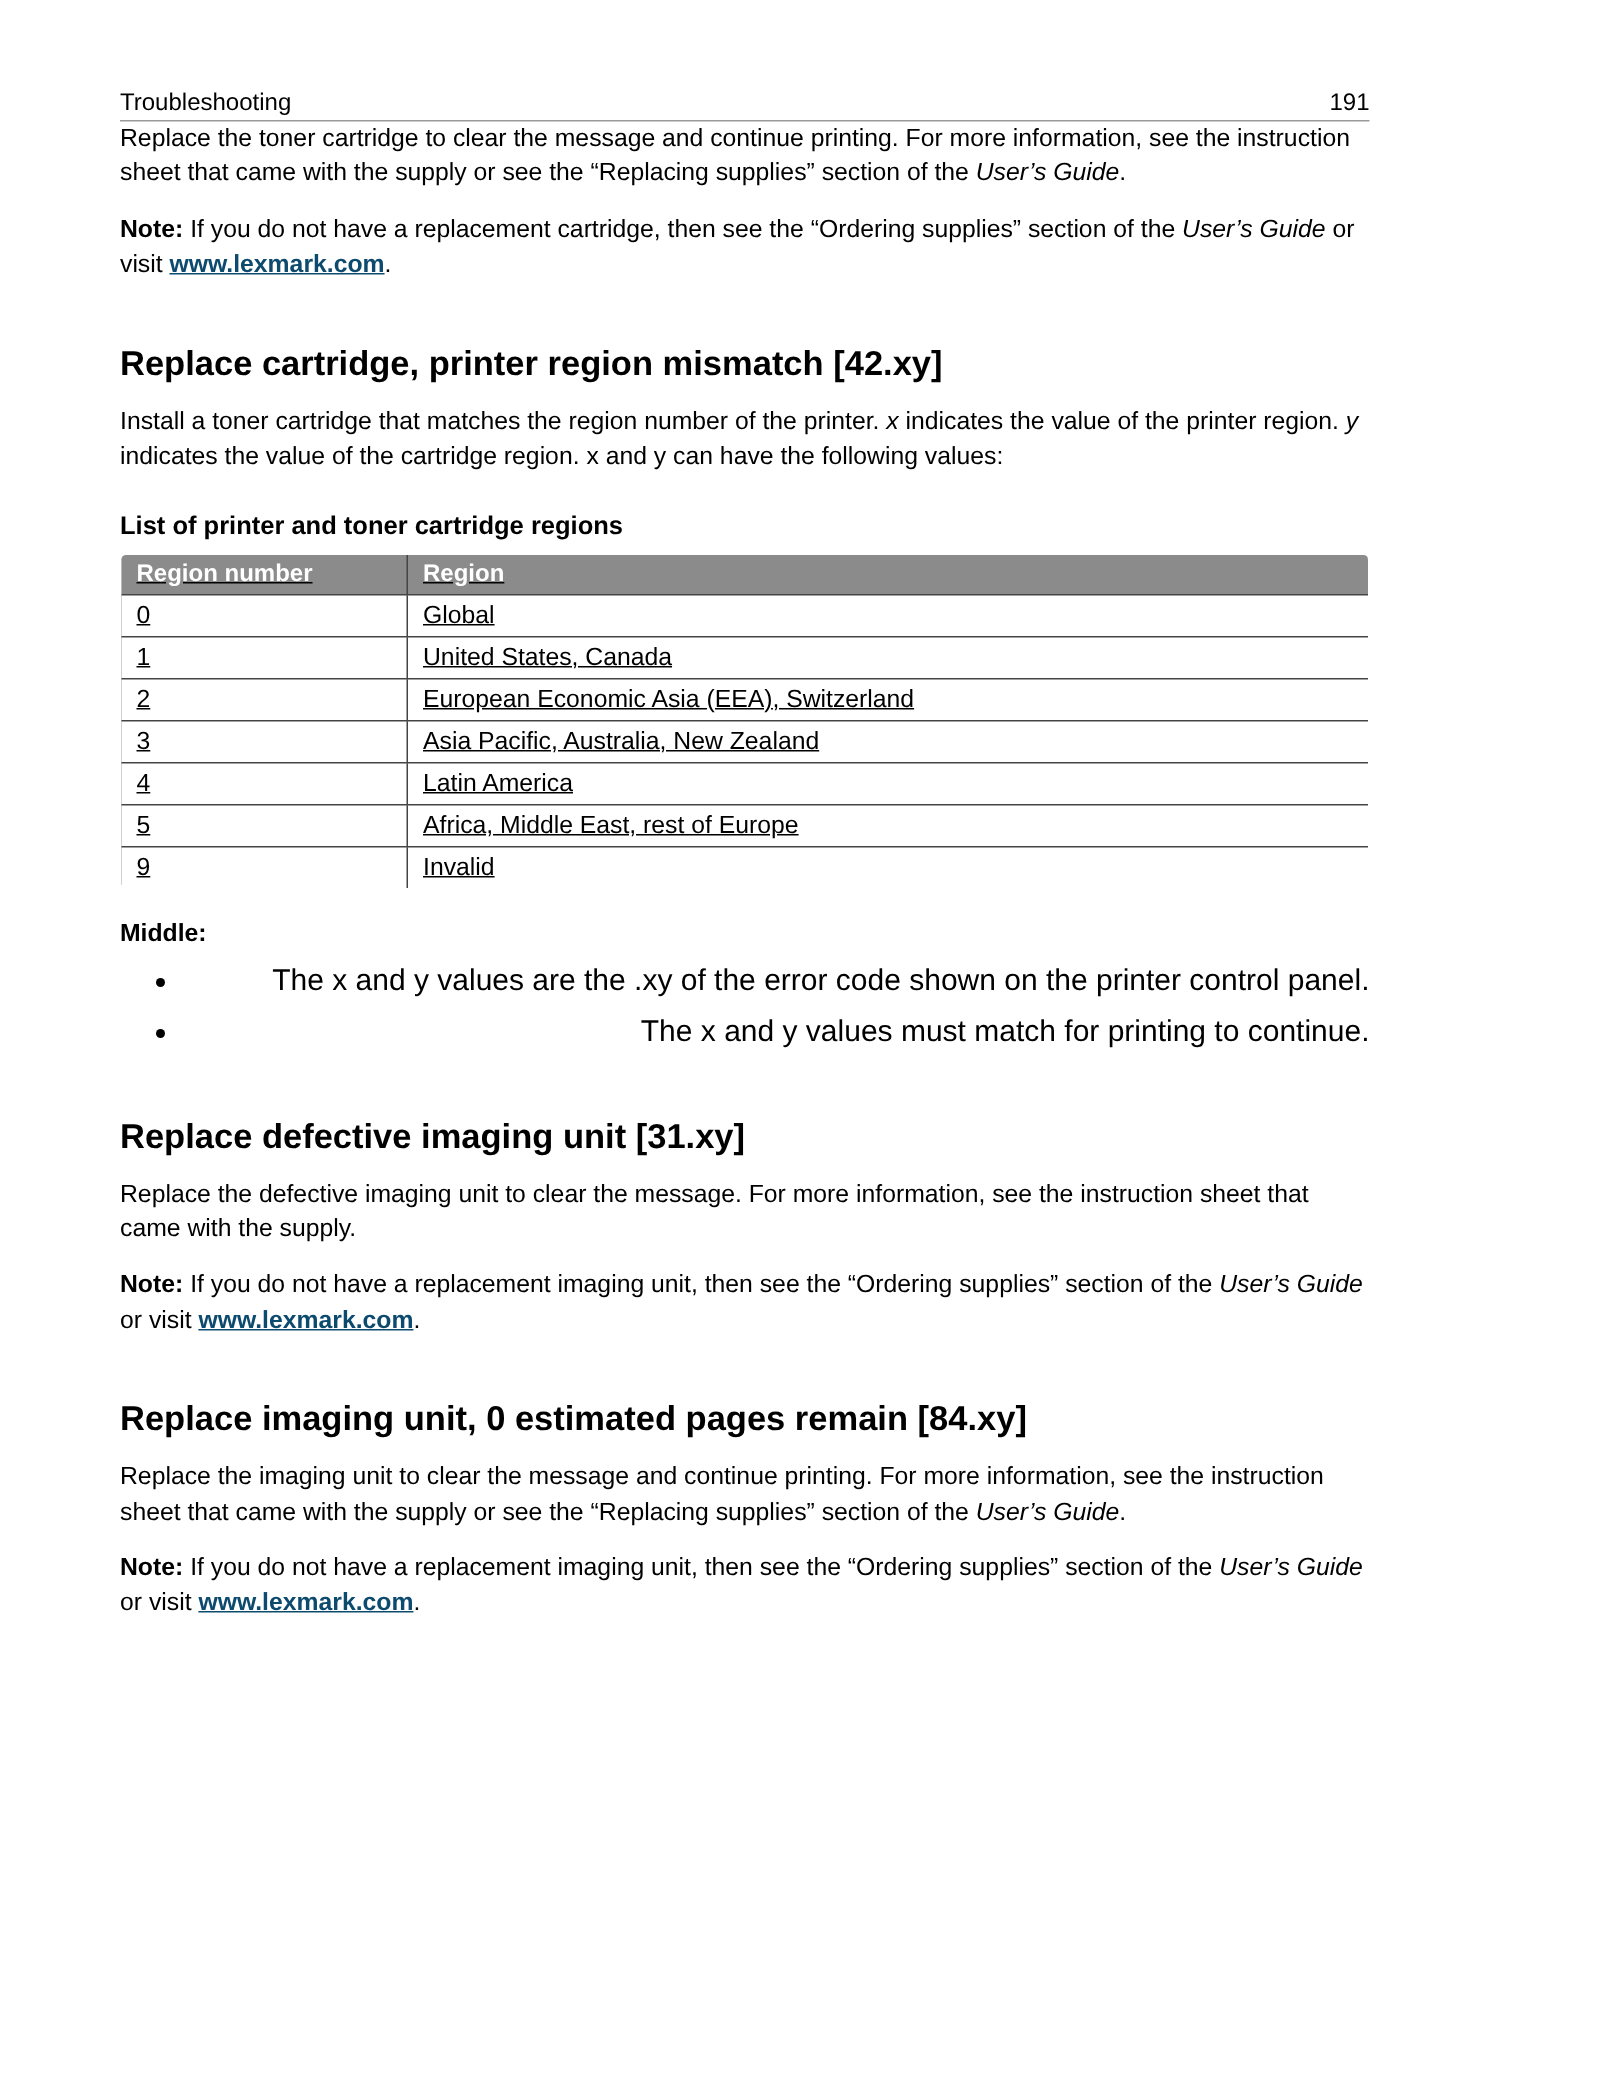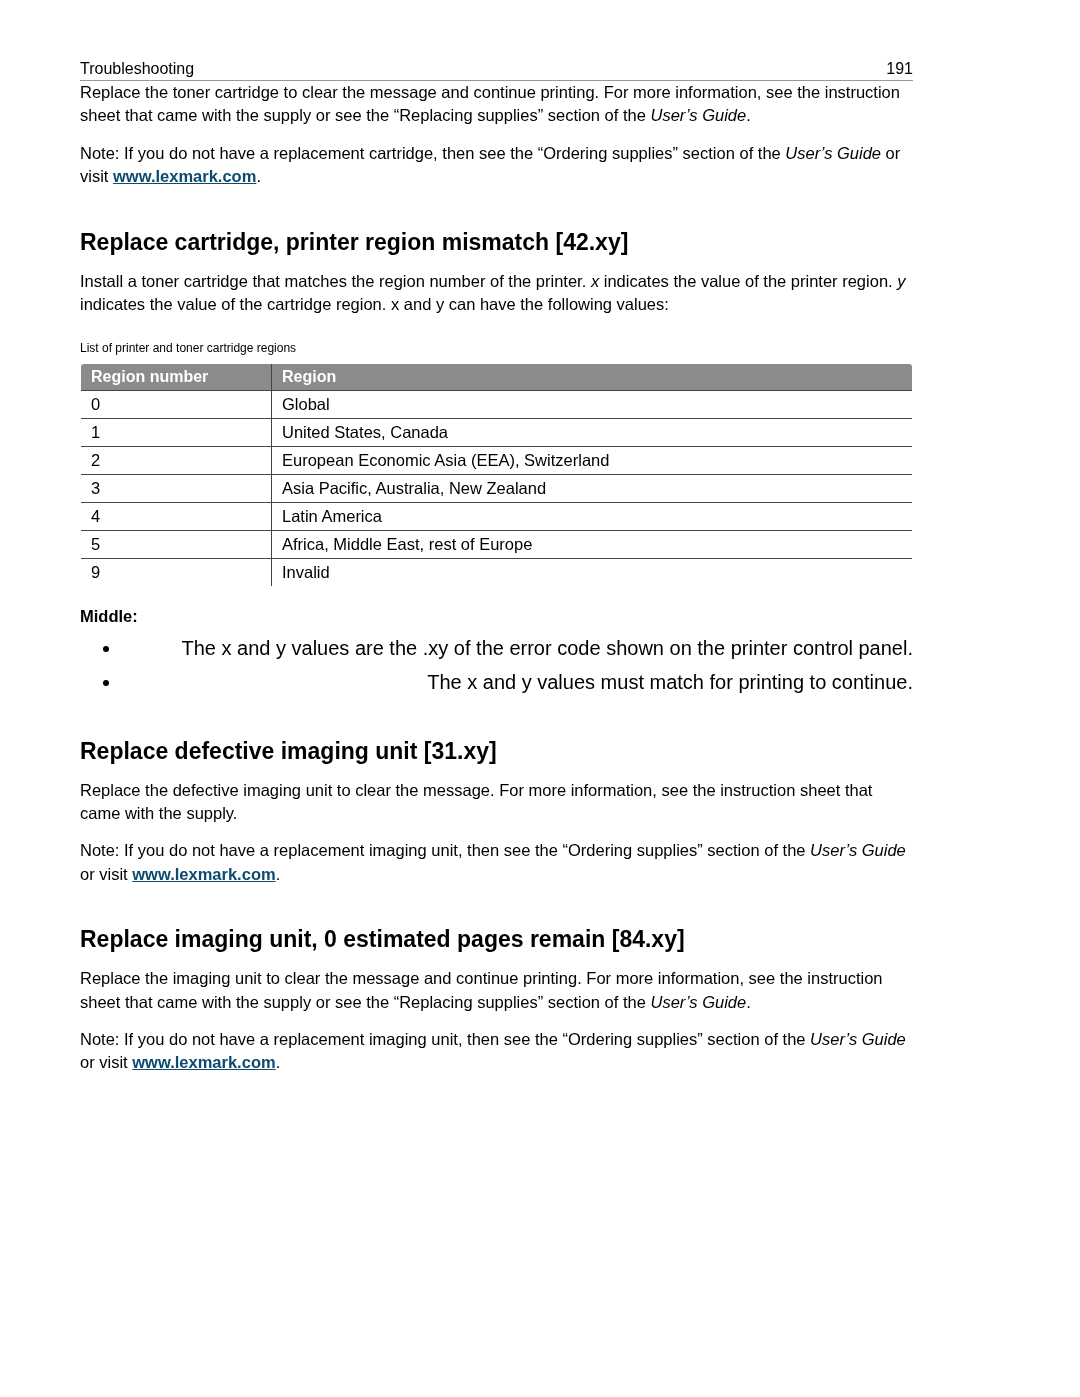--- a/index.html
+++ b/index.html
@@ -27,36 +27,37 @@
   h2 {
     font-size: 23px;
     font-weight: 700;
     margin: 40px 0 14px 0;
   }
   p {
     font-size: 16.5px;
     line-height: 1.42;
     margin: 0 0 14px 0;
   }
-  .bold { font-weight: 400; }
+  .bold { font-weight: 700; }
   .italic { font-style: italic; }
   a.link {
     color: #0c4a6e;
     text-decoration: underline;
     font-weight: 700;
   }
   h3.table-caption {
-    font-size: 12px;
-    font-weight: 400;
+    font-size: 17px;
+    font-weight: 700;
     margin: 24px 0 8px 0;
   }
   table.region-table {
     border-collapse: collapse;
     width: 100%;
     margin-bottom: 20px;
+    text-decoration: underline;
   }
   table.region-table th {
     background: #8b8b8b;
     color: #fff;
     text-align: left;
     font-weight: 700;
     padding: 4px 10px;
     border: 1px solid #444;
     font-size: 16px;
   }

